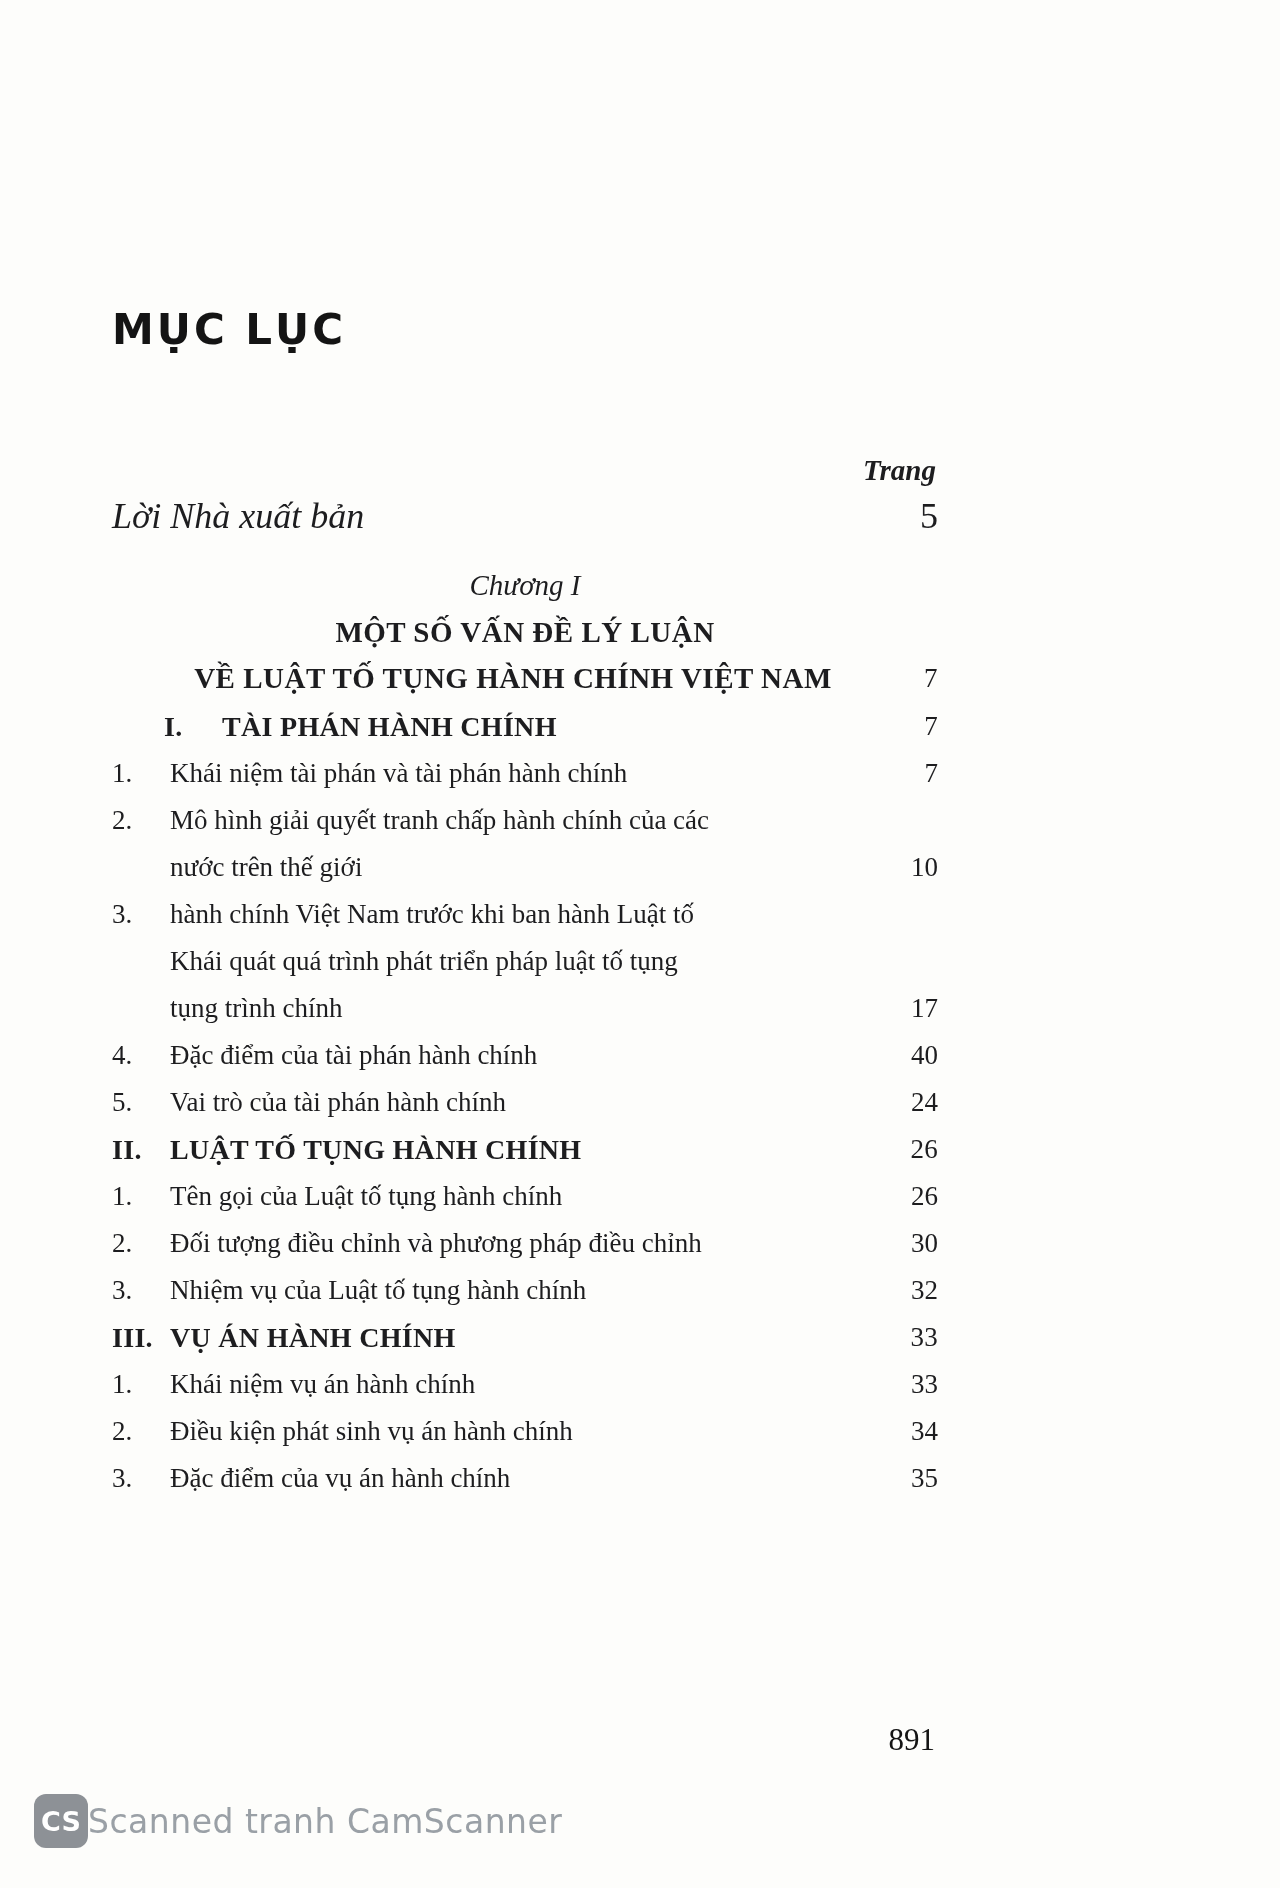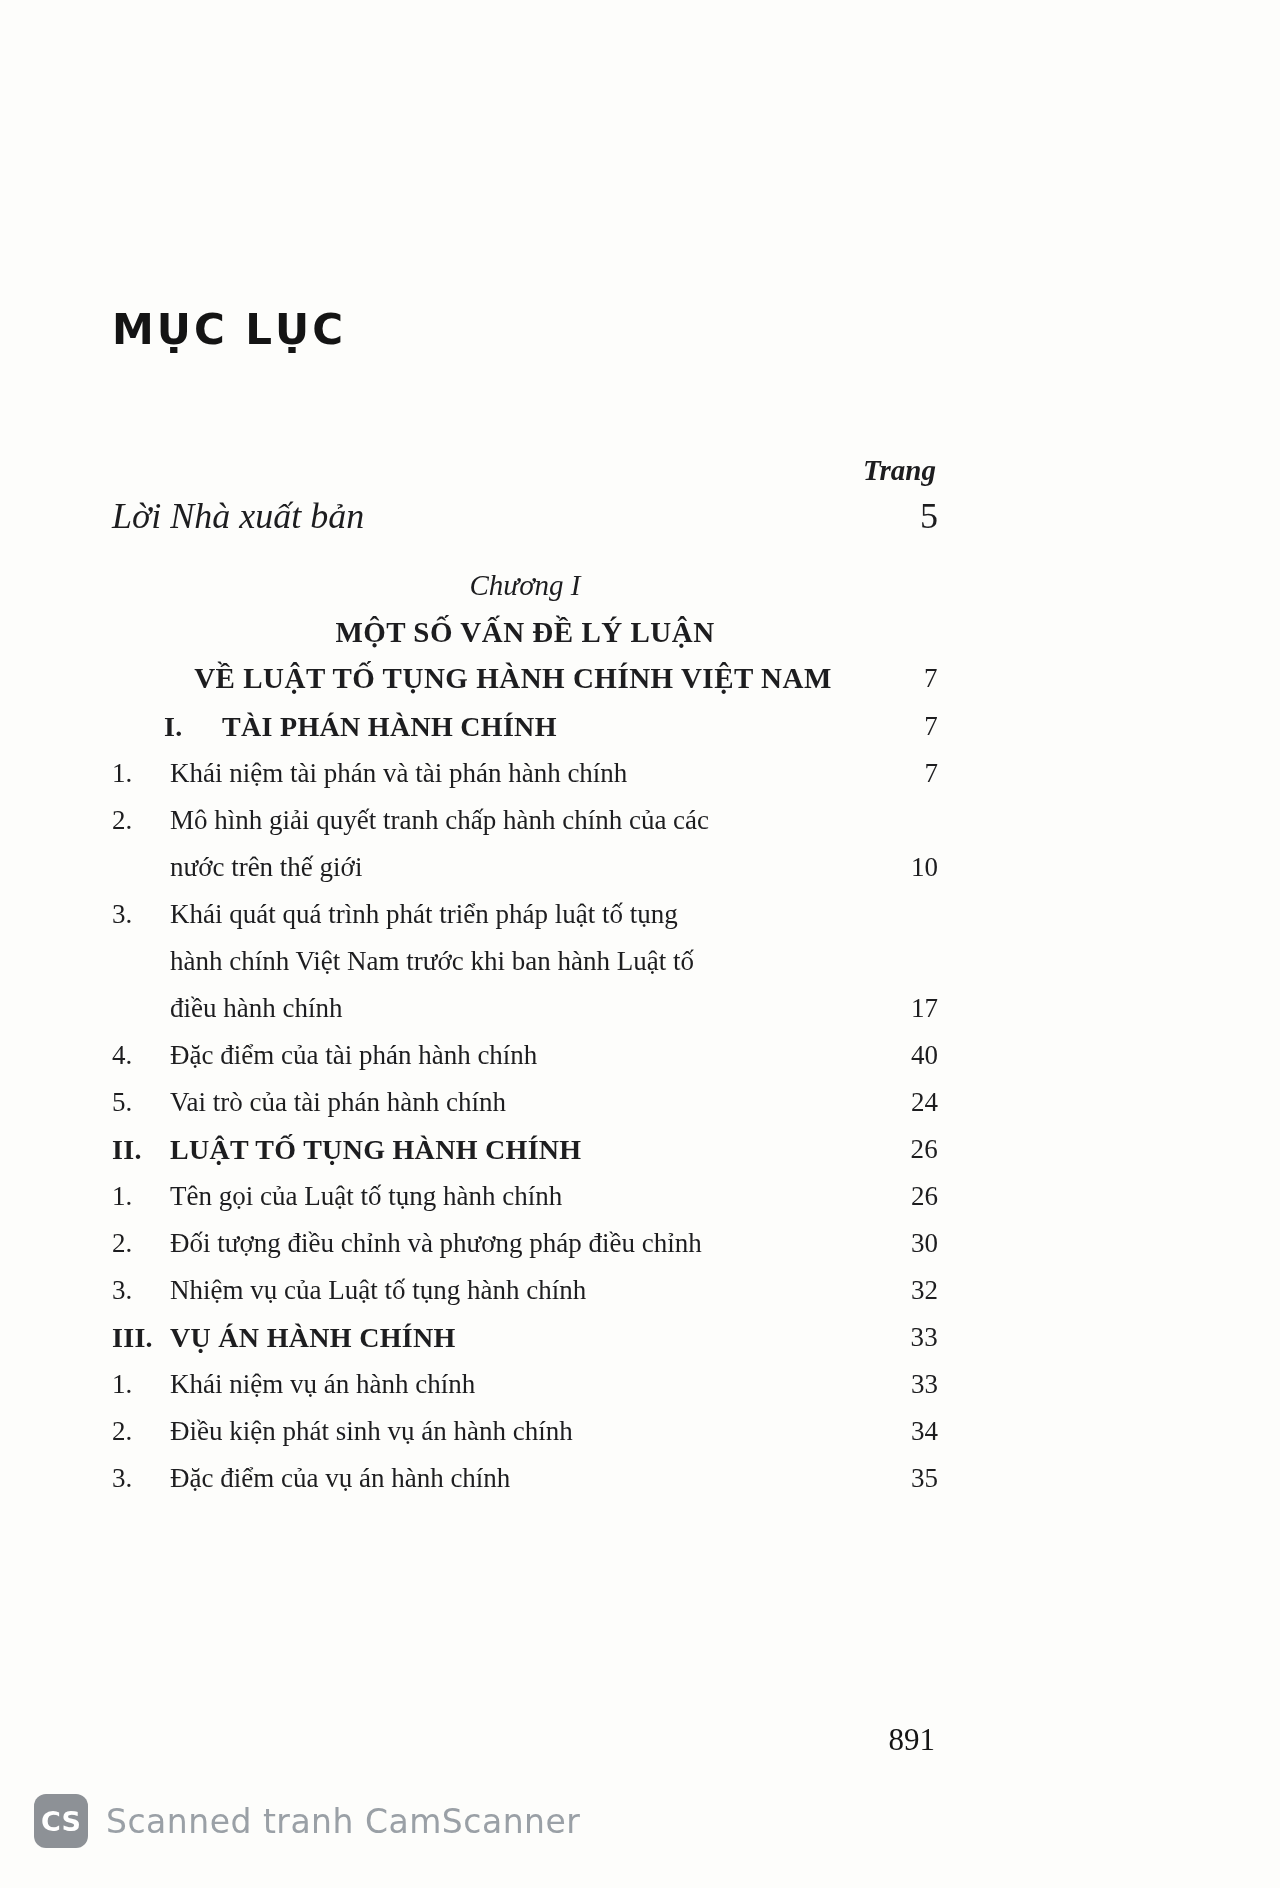--- a/index.html
+++ b/index.html
@@ -83,21 +83,20 @@
     font-size: 31px;
     font-weight: normal;
     color: #141414;
   }
   .watermark {
     position: absolute;
     left: 34px;
     bottom: 40px;
     display: flex;
     align-items: center;
-    gap: 18px;
     text-align: center;
   }
   .cs-logo {
     width: 54px;
     height: 54px;
     border-radius: 12px;
     background: #8d9196;
     color: #ffffff;
     font-family: "DejaVu Sans", sans-serif;
     font-weight: bold;
@@ -156,23 +155,23 @@
           <div class="num">2.</div>
           <div class="text">
             <div>Mô hình giải quyết tranh chấp hành chính của các</div>
             <div>nước trên thế giới</div>
           </div>
           <div class="pg">10</div>
         </div>
         <div class="row entry">
           <div class="num">3.</div>
           <div class="text">
+            <div>hành chính Việt Nam trước khi ban hành Luật tố</div>
             <div>Khái quát quá trình phát triển pháp luật tố tụng</div>
-            <div>hành chính Việt Nam trước khi ban hành Luật tố</div>
-            <div>điều hành chính</div>
+            <div>tụng trình chính</div>
           </div>
           <div class="pg">17</div>
         </div>
         <div class="row entry">
           <div class="num">4.</div>
           <div class="text">
             <div>Đặc điểm của tài phán hành chính</div>
           </div>
           <div class="pg">40</div>
         </div>

